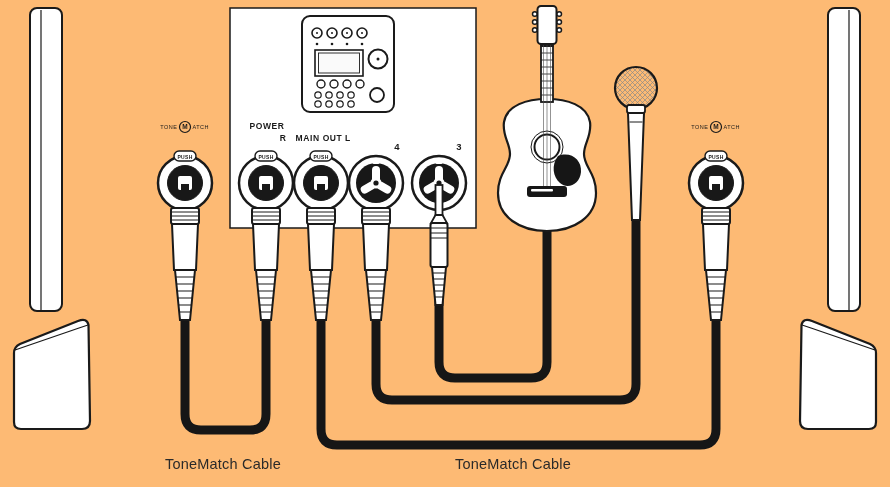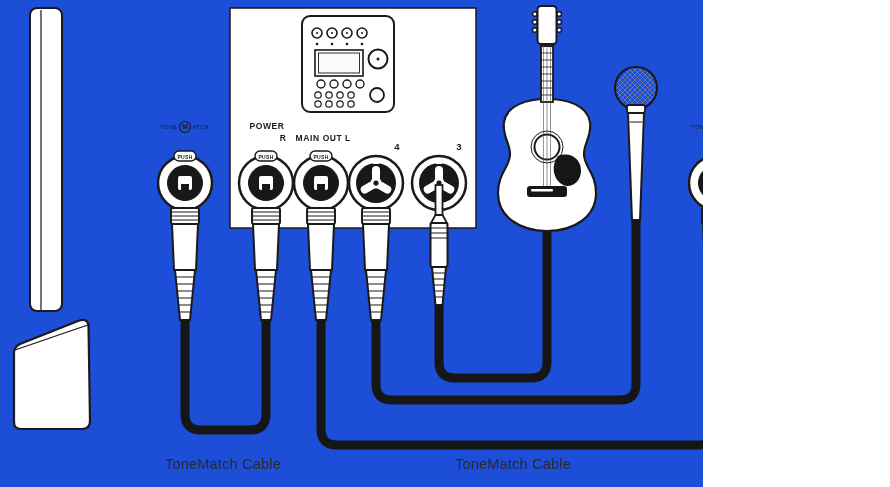--- a/index.html
+++ b/index.html
@@ -1,19 +1,19 @@
 <!DOCTYPE html>
 <html style="--ink: #1a1a1a; --bg: #ffffff;"><head>
 <meta charset="utf-8">
 <style>
   html,body{margin:0;padding:0;background:#ffffff;}
   .stage{
     position:relative;
-    width:703px;height:487px;
-    background:#1d4ed8;
+    width:890px;height:487px;
+    background:#fdba74;
     font-family:"Liberation Sans",sans-serif;
     overflow:hidden;
   }
   svg{display:block;}
   svg text{font-family:"Liberation Sans",sans-serif;fill:#1a1a1a;}
   .lbl-bold{font-weight:bold;font-size:8.5px;letter-spacing:0.6px;}
   .lbl-num{font-weight:bold;font-size:9.5px;}
   .push-txt{font-size:5px;font-weight:bold;letter-spacing:0.3px;}
   .logo-txt{font-size:5.5px;letter-spacing:0.5px;}
   .logo-m{font-size:6.5px;font-weight:bold;}

